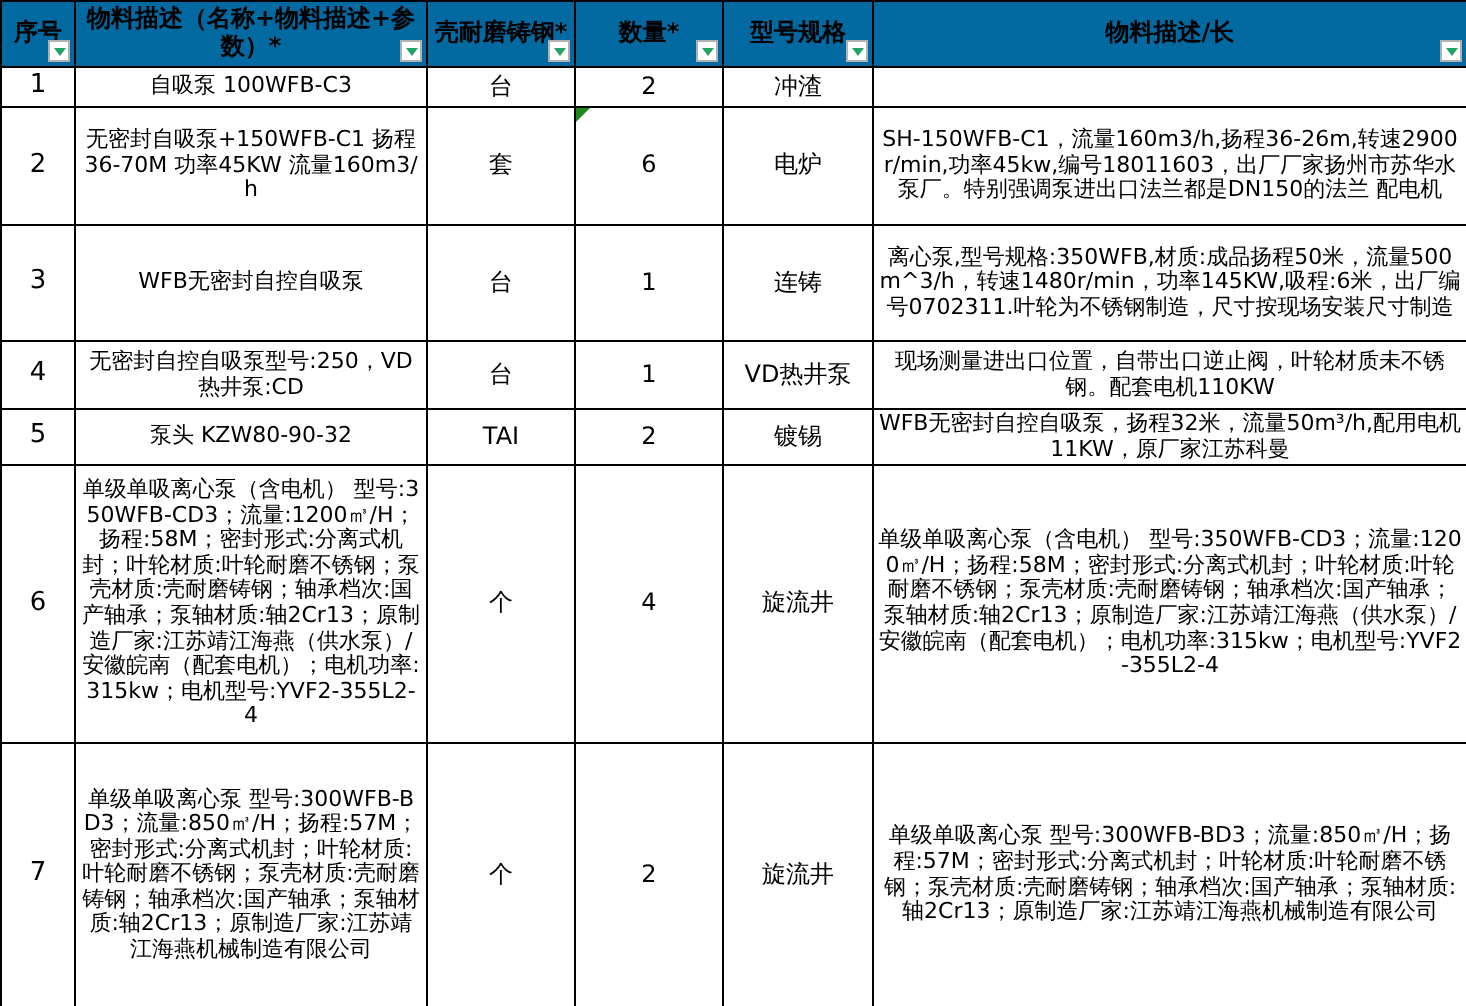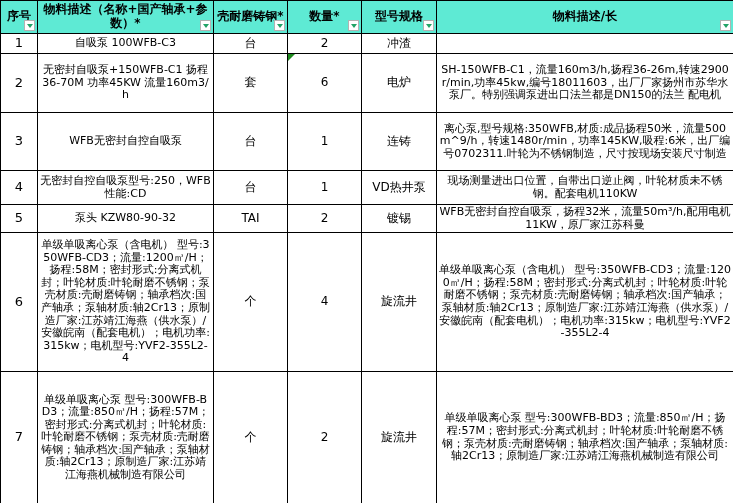--- a/index.html
+++ b/index.html
@@ -13,21 +13,21 @@
     width:733px; height:503px; background:#fff;
   }
   th, td {
     border:1px solid #000;
     text-align:center; vertical-align:middle;
     padding:0 2px; overflow:hidden;
     word-break:break-all;
   }
   th {
     font-size:12px; font-weight:bold; position:relative;
-    line-height:1.15; background:#5eead4;
+    line-height:1.15; background:#0369a1;
   }
   td { font-size:11px; line-height:1.14; background:#fff; }
   td.cell-no { font-size:13px; }
   td.cell-unit, td.cell-qty, td.cell-loc { font-size:12px; }
   td.cell-qty { position:relative; }
   .filter-btn {
     position:absolute; right:2px; bottom:2px;
     width:11px; height:11px; box-sizing:border-box;
     border:1px solid #b2b2b2; background:#fff;
     display:flex; align-items:center; justify-content:center;
@@ -60,21 +60,21 @@
 
   <tbody>
       <tr style="height:33px">
     <th>
       <span>序号</span>
       <span class="filter-btn">
             <span class="filter-arrow"></span>
           </span>
     </th>
     <th>
-      <span>物料描述（名称+国产轴承+参数）*</span>
+      <span>物料描述（名称+物料描述+参数）*</span>
       <span class="filter-btn">
             <span class="filter-arrow"></span>
           </span>
     </th>
     <th>
       <span>壳耐磨铸钢*</span>
       <span class="filter-btn">
             <span class="filter-arrow"></span>
           </span>
     </th>
@@ -118,26 +118,26 @@
     <td class="cell-loc">电炉</td>
     <td class="cell-long">SH-150WFB-C1，流量160m3/h,扬程36-26m,转速2900r/min,功率45kw,编号18011603，出厂厂家扬州市苏华水泵厂。特别强调泵进出口法兰都是DN150的法兰  配电机</td>
   </tr>
 
   <tr style="height:58px">
     <td class="cell-no">3</td>
     <td class="cell-desc">WFB无密封自控自吸泵</td>
     <td class="cell-unit">台</td>
     <td class="cell-qty">1</td>
     <td class="cell-loc">连铸</td>
-    <td class="cell-long">离心泵,型号规格:350WFB,材质:成品扬程50米，流量500m^9/h，转速1480r/min，功率145KW,吸程:6米，出厂编号0702311.叶轮为不锈钢制造，尺寸按现场安装尺寸制造</td>
+    <td class="cell-long">离心泵,型号规格:350WFB,材质:成品扬程50米，流量500m^3/h，转速1480r/min，功率145KW,吸程:6米，出厂编号0702311.叶轮为不锈钢制造，尺寸按现场安装尺寸制造</td>
   </tr>
 
   <tr style="height:34px">
     <td class="cell-no">4</td>
-    <td class="cell-desc">无密封自控自吸泵型号:250，WFB性能:CD</td>
+    <td class="cell-desc">无密封自控自吸泵型号:250，VD热井泵:CD</td>
     <td class="cell-unit">台</td>
     <td class="cell-qty">1</td>
     <td class="cell-loc">VD热井泵</td>
     <td class="cell-long">现场测量进出口位置，自带出口逆止阀，叶轮材质未不锈钢。配套电机110KW</td>
   </tr>
 
   <tr style="height:28px">
     <td class="cell-no">5</td>
     <td class="cell-desc">泵头  KZW80-90-32</td>
     <td class="cell-unit">TAI</td>

